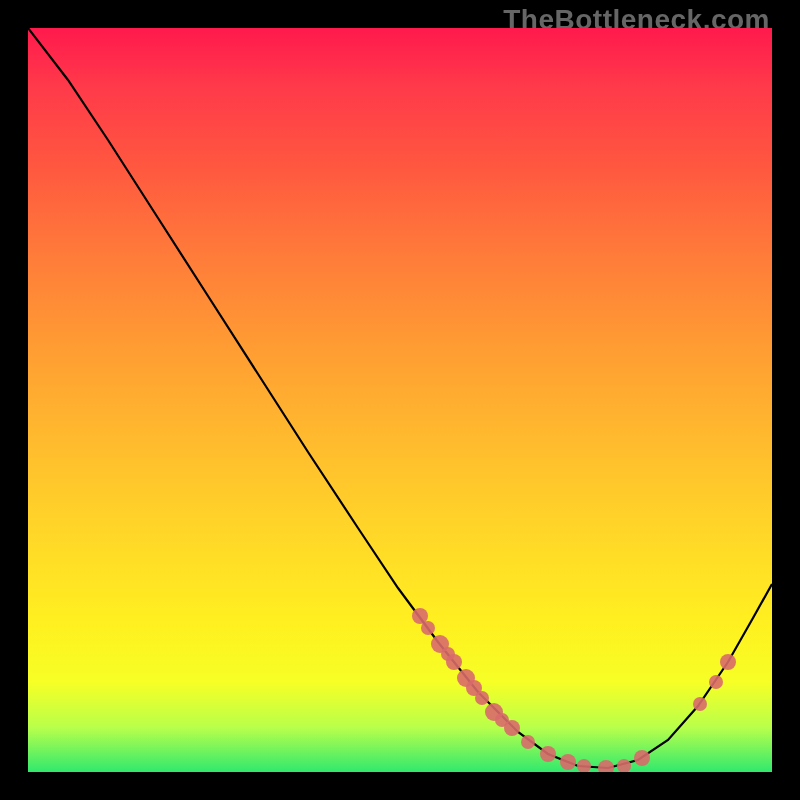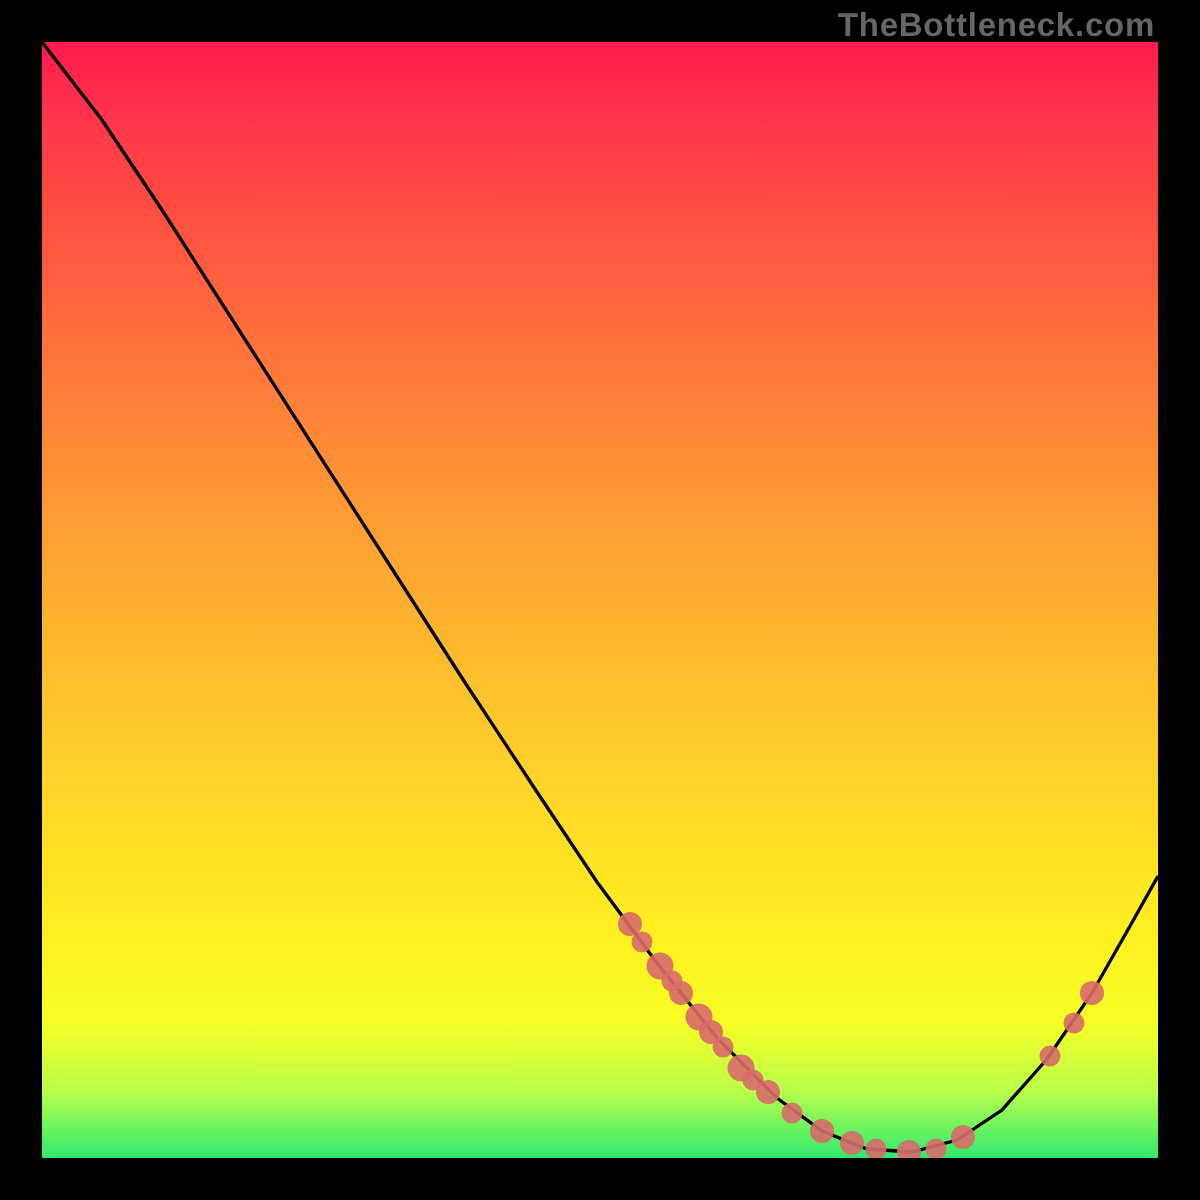--- a/index.html
+++ b/index.html
@@ -29,21 +29,21 @@
       #f6ff26 88%,
       #b9ff4a 94%,
       #30e96e 100%);
   }
   .attribution {
     position: absolute;
     top: 4px;
     right: 30px;
     color: #666666;
     font-weight: bold;
-    font-size: 22px;
+    font-size: 28px;
     letter-spacing: 0.5px;
   }
   svg.curve {
     position: absolute;
     left: 0;
     top: 0;
     width: 744px;
     height: 744px;
   }
   .dot {

